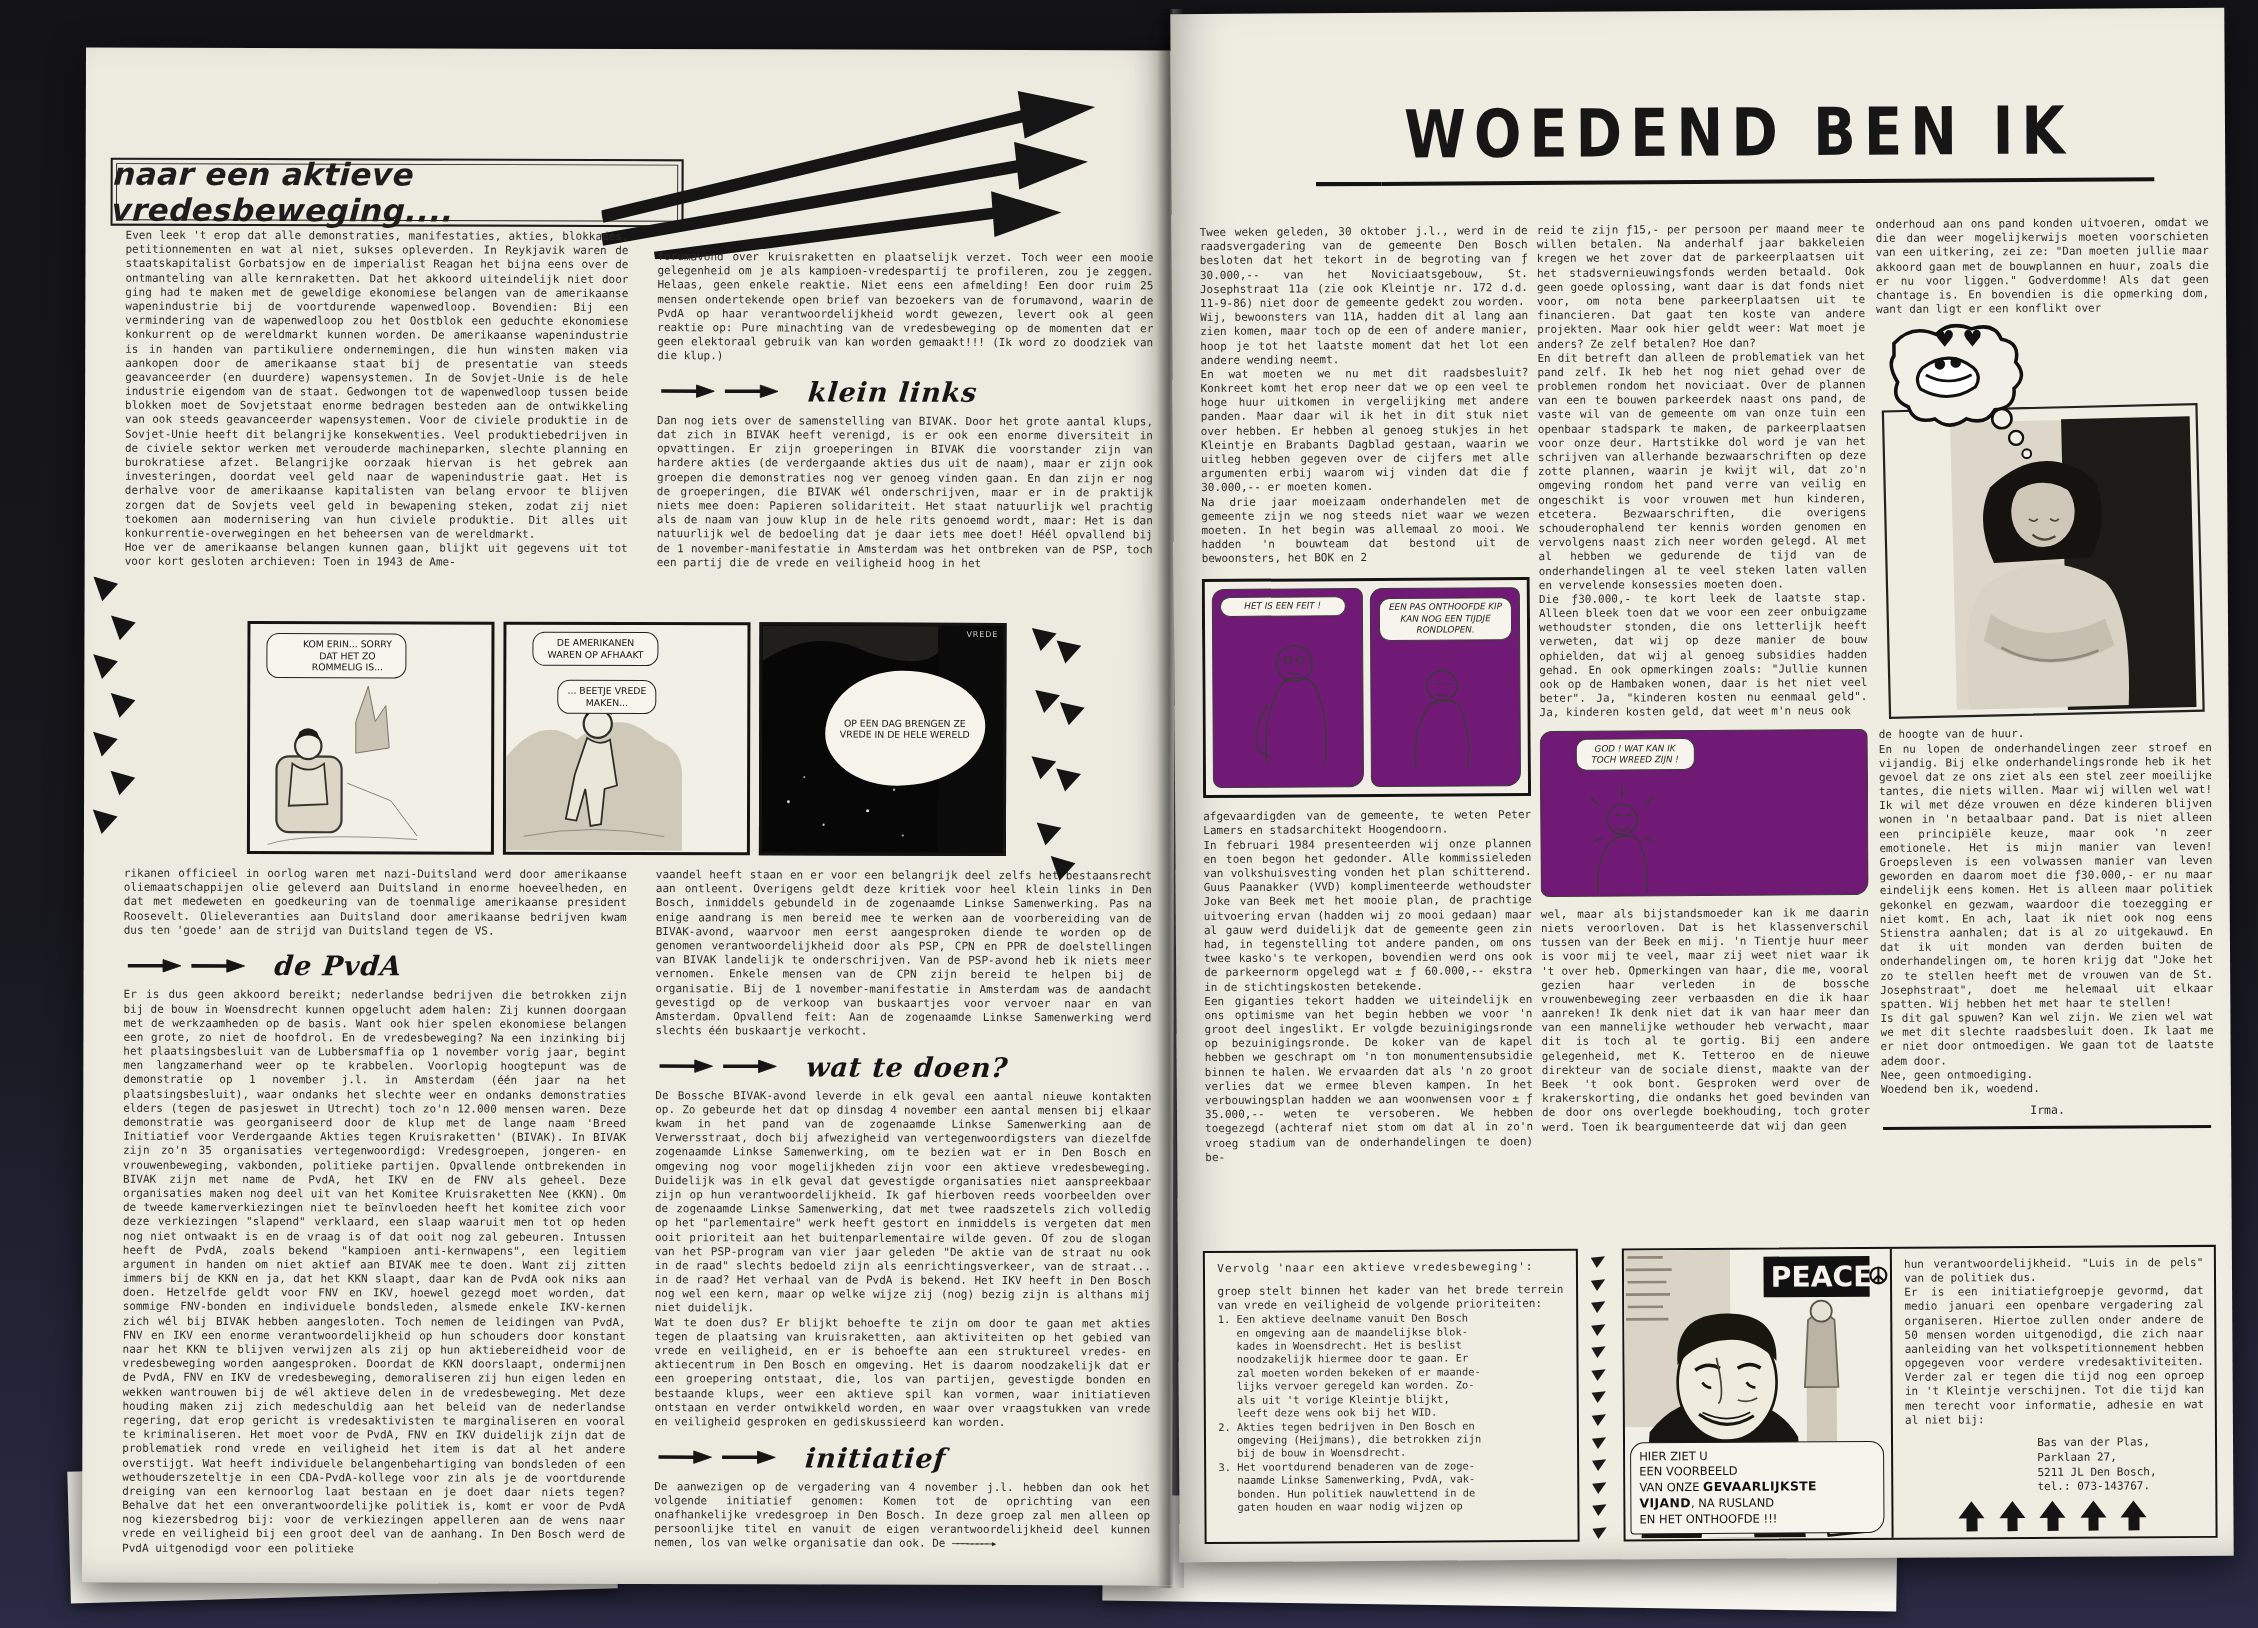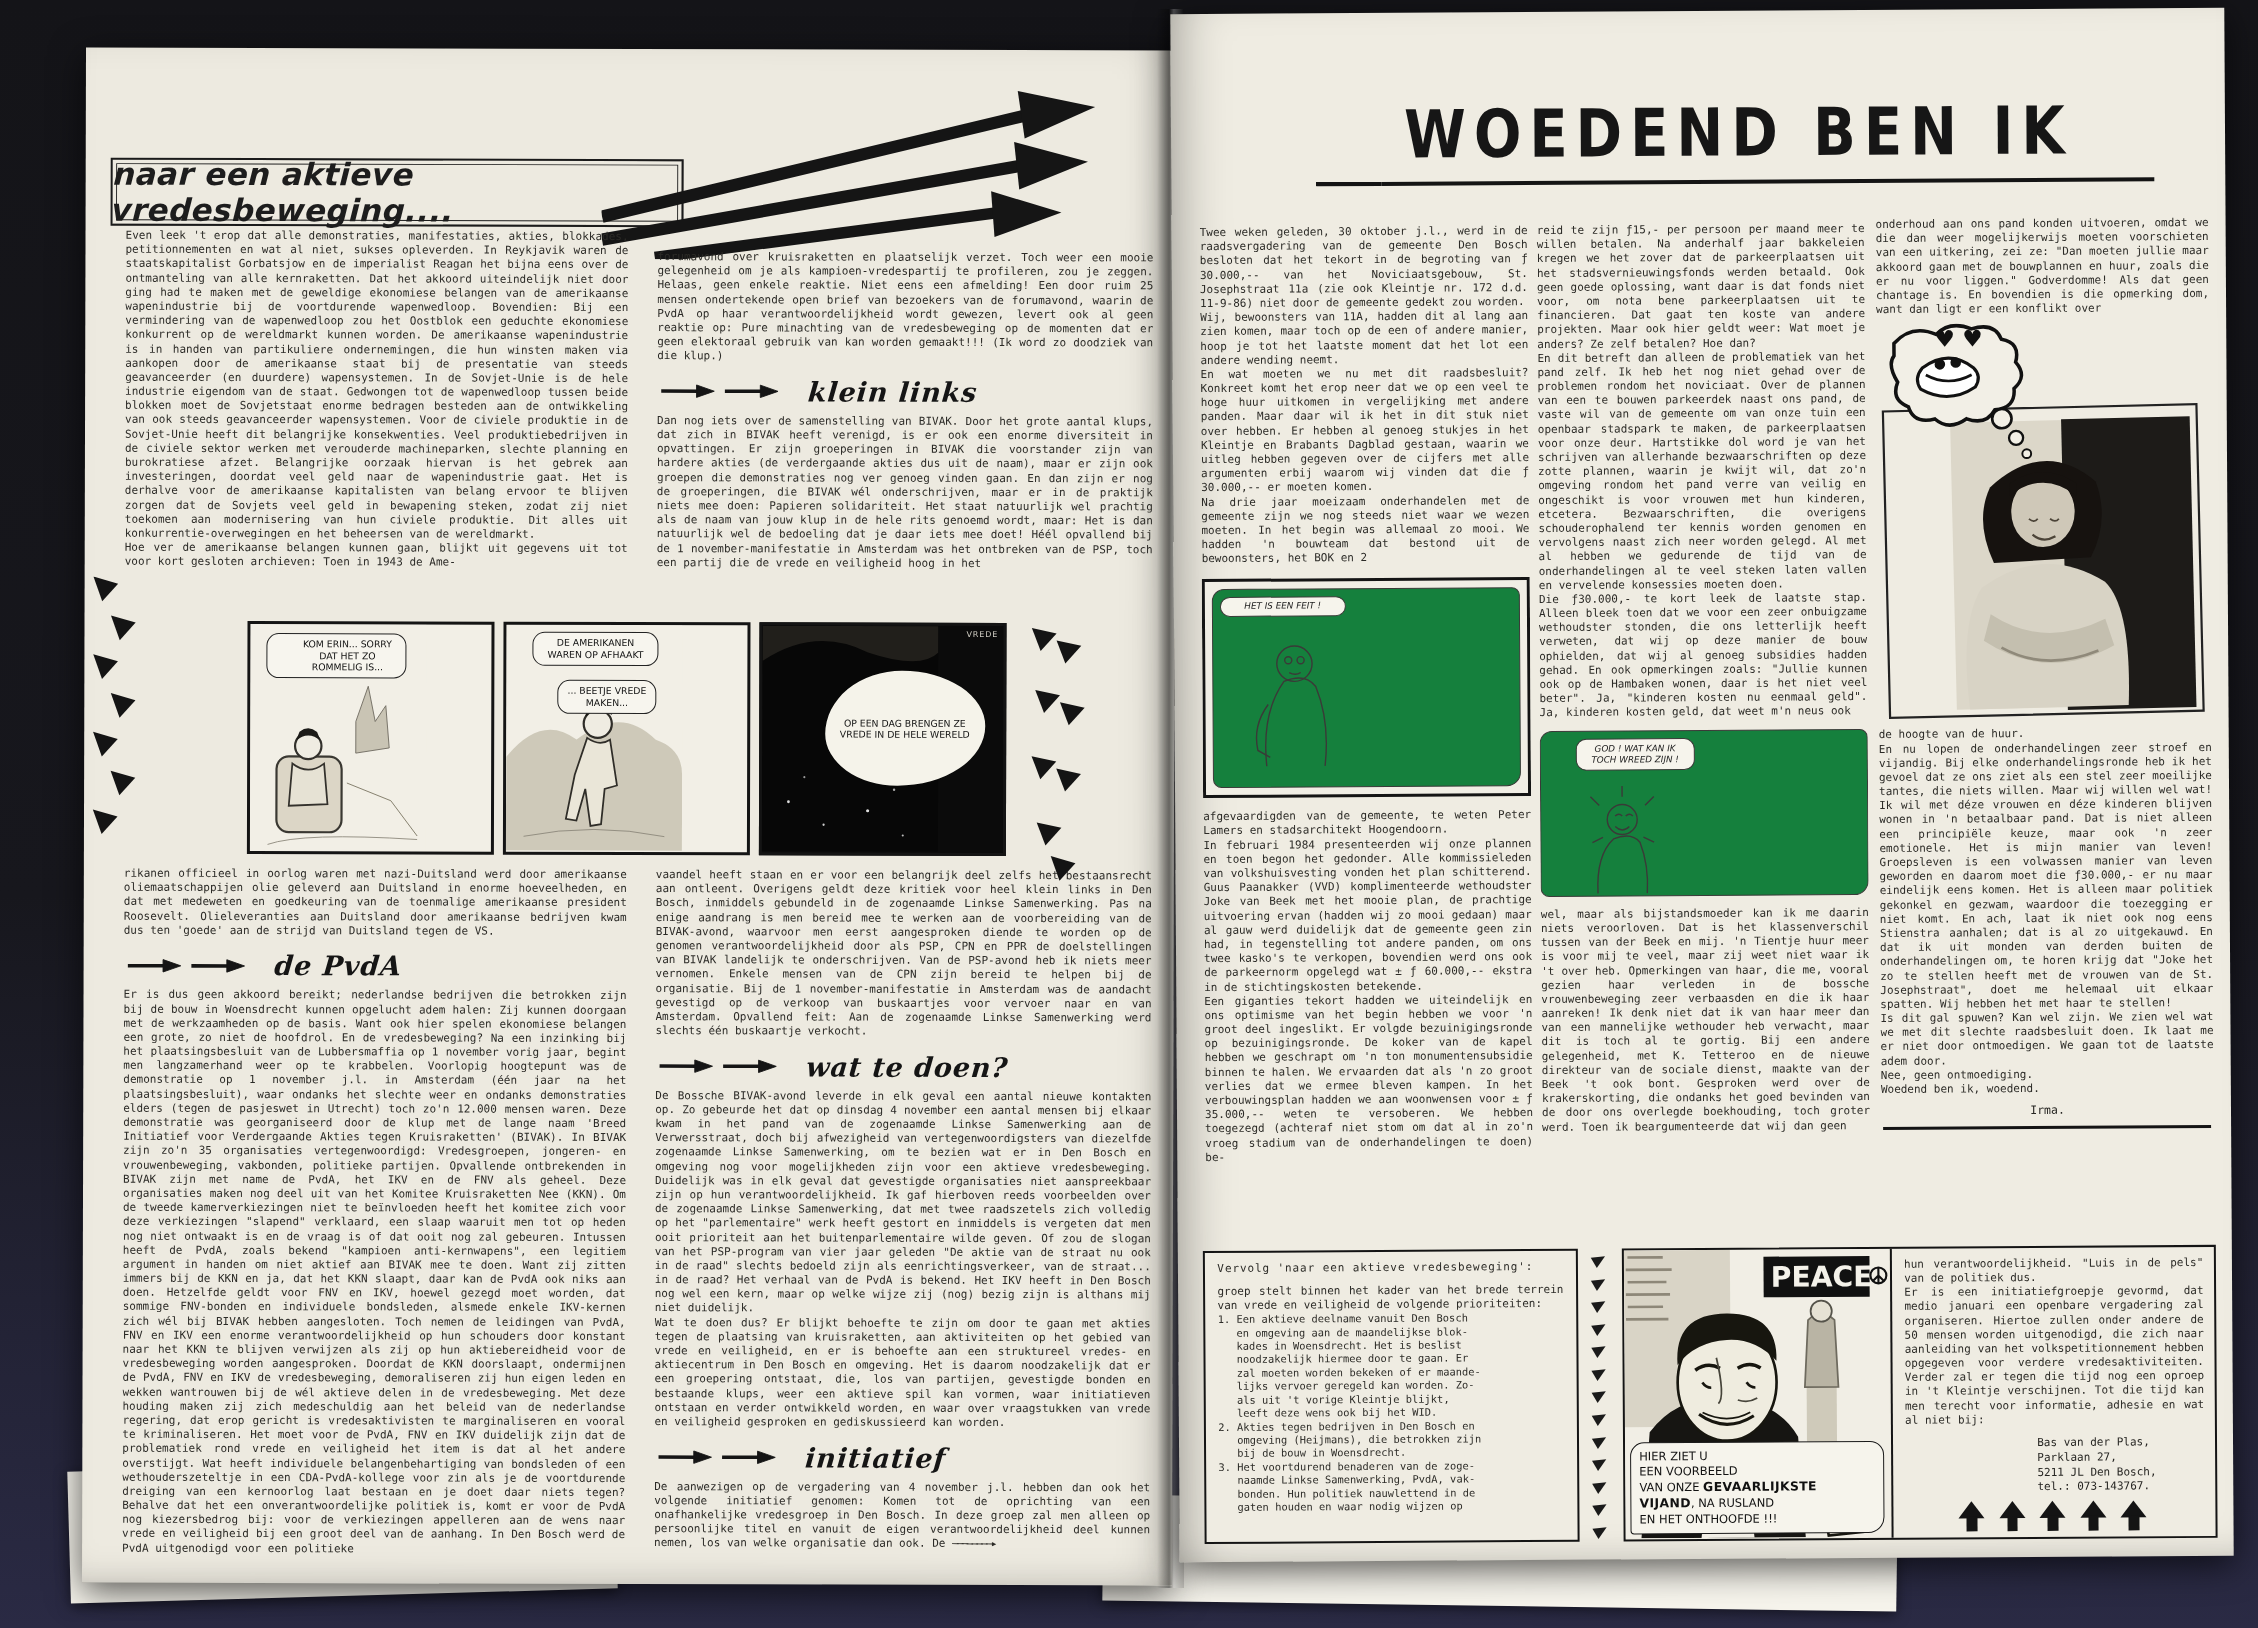--- a/index.html
+++ b/index.html
@@ -43,21 +43,21 @@
     border-radius:48% 52% 55% 45%/55% 48% 52% 45%;display:flex;align-items:center;justify-content:center;
     font-family:"DejaVu Sans",sans-serif;font-size:9.3px;text-align:center;color:#111;padding:5.3px;}
   .cornal{position:absolute;right:5.3px;top:3.5px;font-family:"DejaVu Sans",sans-serif;font-size:8px;color:#cfccc2;z-index:4;letter-spacing:0.9px;}
   .zig{position:absolute;}
   
   .rp-headline-wrap{position:absolute;left:210px;top:95px;width:750px;border-bottom:4.4px solid #141414;padding:0 0 8.8px 23px;}
   .rp-headline-wrap::before{content:"";position:absolute;left:-65px;bottom:-4.4px;width:65px;height:4.4px;background:#141414;box-shadow:-1.8px -30px 0 -1.3px #141414 inset;}
   .rp-headline{font-family:"DejaVu Sans",sans-serif;font-weight:bold;font-size:56px;letter-spacing:8px;color:#161616;transform:scaleY(1.18);transform-origin:bottom;white-space:nowrap;}
   .rcol{position:absolute;overflow:hidden;}
   .cartoon-box{border:3.5px solid #141414;height:199px;margin:12.4px 0;display:flex;gap:7px;padding:7px;background:#f1eee5;}
-  .sketch-panel{flex:1;border:1.8px solid #3a3a38;border-radius:12.4px 8px 14px 8.8px;position:relative;background:#15803d;overflow:hidden;}
+  .sketch-panel{flex:1;border:1.8px solid #3a3a38;border-radius:12.4px 8px 14px 8.8px;position:relative;background:#701a75;overflow:hidden;}
   .sketch-bubble{position:absolute;border:1.4px solid #3a3a38;border-radius:10.6px;background:#f6f4ec;
     font-family:"DejaVu Sans",sans-serif;font-size:8.8px;font-style:italic;line-height:1.3;padding:3.5px 5.3px;text-align:center;color:#222;z-index:2;}
   .cartoon-row{height:166px;margin:10.6px 0;display:flex;gap:8.8px;}
   .photo-block{position:relative;height:397px;margin:7px 0;}
   .sig{text-align:center;margin-top:7px;font-size:11.5px;}
   .end-rule{border-top:3.1px solid #141414;margin:8.8px 3.5px 0 1.8px;}
   .bottom-band{position:absolute;left:25px;top:1237px;width:1013px;height:293px;display:flex;gap:7px;}
   .vervolg-box{width:346px;border:2.6px solid #141414;padding:8.8px 12.4px;background:#efece2;}
   .vervolg-title{font-size:11px;letter-spacing:0.9px;margin-bottom:8.8px;}
   .arrow-strip{width:30px;display:flex;flex-direction:column;align-items:center;justify-content:space-between;padding:5.3px 0;}
@@ -249,20 +249,31 @@
           <g stroke="#3a3a38" fill="none" stroke-width="1.6">
             <circle cx="92" cy="84" r="20"></circle>
               <circle cx="85" cy="80" r="4"></circle>
               <circle cx="99" cy="80" r="4"></circle>
             <path d="M86 94 q7 4 13 0"></path>
               <path d="M60 200 q-6 -60 20 -96 q24 -10 36 6 q16 40 10 90"></path>
             <path d="M62 130 q-18 24 -12 52 l14 8"></path>
           </g>
         </svg>
         <div class="sketch-bubble" style="left:7px;top:7px;width:113px;">HET IS EEN FEIT !</div>
+      </div>
+      <div class="sketch-panel">
+        <svg width="150" height="182" viewBox="0 0 170 206">
+          <g stroke="#3a3a38" fill="none" stroke-width="1.6">
+            <circle cx="80" cy="110" r="17"></circle>
+              <path d="M72 108 h8 M86 108 h6"></path>
+              <path d="M74 120 q6 4 12 0"></path>
+            <path d="M50 204 q-4 -50 18 -74 q22 -8 32 4 q14 34 8 70"></path>
+          </g>
+        </svg>
+        <div class="sketch-bubble" style="left:8.8px;top:8.8px;width:120px;">EEN PAS ONTHOOFDE KIP KAN NOG EEN TIJDJE RONDLOPEN.</div>
       </div>
     </div>
     <p class="tw">afgevaardigden van de gemeente, te weten Peter Lamers en stadsarchitekt Hoogendoorn.
 In februari 1984 presenteerden wij onze plannen en toen begon het gedonder. Alle kommissieleden van volkshuisvesting vonden het plan schitterend. Guus Paanakker (VVD) komplimenteerde wethoudster Joke van Beek met het mooie plan, de prachtige uitvoering ervan (hadden wij zo mooi gedaan) maar al gauw werd duidelijk dat de gemeente geen zin had, in tegenstelling tot andere panden, om ons twee kasko's te verkopen, bovendien werd ons ook de parkeernorm opgelegd wat ± ƒ 60.000,-- ekstra in de stichtingskosten betekende.
 Een giganties tekort hadden we uiteindelijk en ons optimisme van het begin hebben we voor 'n groot deel ingeslikt. Er volgde bezuinigingsronde op bezuinigingsronde. De koker van de kapel hebben we geschrapt om 'n ton monumentensubsidie binnen te halen. We ervaarden dat als 'n zo groot verlies dat we ermee bleven kampen. In het verbouwingsplan hadden we aan woonwensen voor ± ƒ 35.000,-- weten te versoberen. We hebben toegezegd (achteraf niet stom om dat al in zo'n vroeg stadium van de onderhandelingen te doen) be-</p>
   </div>
 
   <div class="rcol" style="left:365px;top:212px;width:328px;height:1019px;">
     <p class="tw">reid te zijn ƒ15,- per persoon per maand meer te willen betalen. Na anderhalf jaar bakkeleien kregen we het zover dat de parkeerplaatsen uit het stadsvernieuwingsfonds werden betaald. Ook geen goede oplossing, want daar is dat fonds niet voor, om nota bene parkeerplaatsen uit te financieren. Dat gaat ten koste van andere projekten. Maar ook hier geldt weer: Wat moet je anders? Ze zelf betalen? Hoe dan?
 En dit betreft dan alleen de problematiek van het pand zelf. Ik heb het nog niet gehad over de problemen rondom het noviciaat. Over de plannen van een te bouwen parkeerdek naast ons pand, de vaste wil van de gemeente om van onze tuin een openbaar stadspark te maken, de parkeerplaatsen voor onze deur. Hartstikke dol word je van het schrijven van allerhande bezwaarschriften op deze zotte plannen, waarin je kwijt wil, dat zo'n omgeving rondom het pand verre van veilig en ongeschikt is voor vrouwen met hun kinderen, etcetera. Bezwaarschriften, die overigens schouderophalend ter kennis worden genomen en vervolgens naast zich neer worden gelegd. Al met al hebben we gedurende de tijd van de onderhandelingen al te veel steken laten vallen en vervelende konsessies moeten doen.

